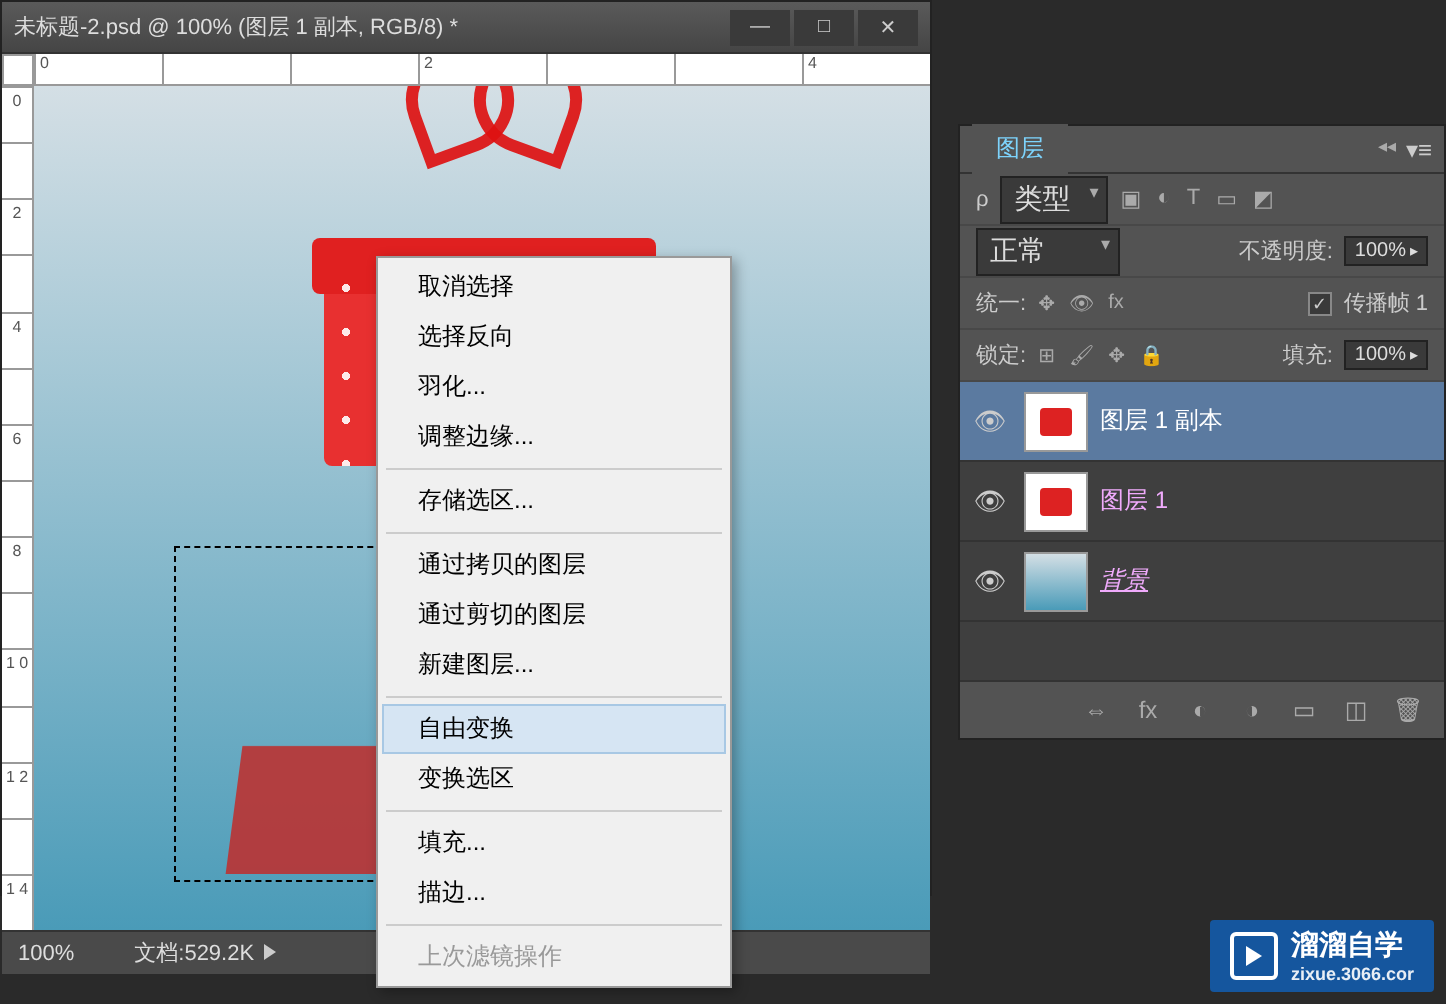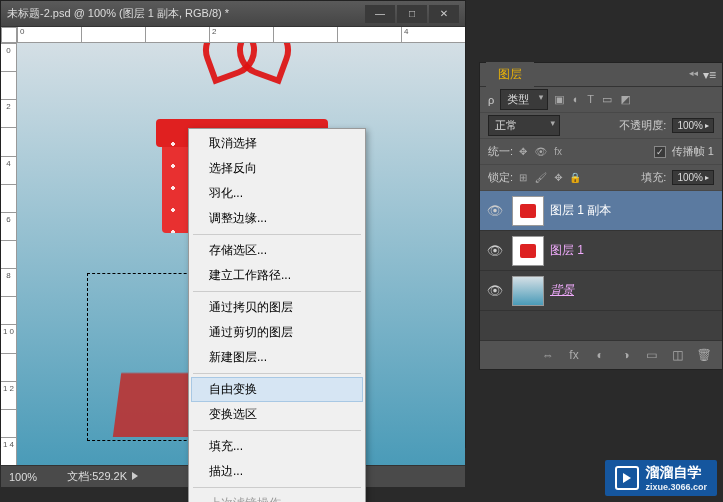--- a/index.html
+++ b/index.html
@@ -38,26 +38,26 @@
     
     .context-menu { position: absolute; left: 188px; top: 128px; width: 178px; background: #f0f0f0; border: 1px solid #999; box-shadow: 2px 2px 6px rgba(0,0,0,.3); z-index: 100; font-size: 12px; color: #000; padding: 2px; }
     .context-menu .item { padding: 4px 18px; }
     .context-menu .item.hl { background: #d6e5f3; border: 1px solid #a8c8e4; padding: 3px 17px; }
     .context-menu .item.disabled { color: #999; }
     .context-menu .sep { height: 1px; background: #ccc; margin: 3px 2px; }
     
     
     .layers-panel { position: absolute; right: 0; top: 62px; width: 244px; background: #535353; border: 1px solid #222; }
     .panel-header { height: 24px; display: flex; align-items: center; padding: 0 6px; border-bottom: 1px solid #333; }
-    .panel-tab { background: #535353; padding: 4px 12px; font-size: 12px; color: #eab308; }
+    .panel-tab { background: #535353; padding: 4px 12px; font-size: 12px; color: #7dd3fc; }
     .panel-menu { margin-left: auto; color: #ccc; font-size: 12px; }
     .collapse-arrows { position: absolute; right: 24px; top: 5px; font-size: 9px; color: #aaa;}
     
     .panel-row { height: 26px; display: flex; align-items: center; padding: 0 8px; gap: 6px; border-bottom: 1px solid #484848; font-size: 11px; }
-    .select-box { background: #3a3a3a; border: 1px solid #222; padding: 2px 18px 2px 6px; color: #ddd; position: relative; font-size:11px; }
+    .select-box { background: #3a3a3a; border: 1px solid #222; padding: 2px 18px 2px 6px; color: #ddd; position: relative; font-size:14px; }
     .select-box::after { content:'▾'; position: absolute; right: 4px; top: 2px; color: #aaa; font-size:9px; }
     .filter-icons { display: flex; gap: 8px; font-size: 11px; color: #aaa; }
     .pct { background:#3a3a3a; border:1px solid #222; padding:1px 4px; color:#ddd; font-size:10px; display:flex; align-items:center; gap:2px;}
     .pct::after{content:'▸'; font-size:8px;}
     .lock-icons { display:flex; gap:7px; color:#aaa; font-size:10px;}
     
     .layers-list { background: #3f3f3f; }
     .layer-item { height: 40px; display: flex; align-items: center; border-bottom: 1px solid #333; padding: 0 4px; gap: 6px; }
     .layer-item.selected { background: #5b7aa0; color: #fff; }
     .eye { width: 22px; text-align: center; font-size: 13px; color: #ccc; }
@@ -139,21 +139,20 @@
   </div>
 </div>
 
 <div class="context-menu" id="ctx">
     <div class="item">取消选择</div>
     <div class="item">选择反向</div>
     <div class="item">羽化...</div>
     <div class="item">调整边缘...</div>
     <div class="sep"></div>
     <div class="item">存储选区...</div>
-    <div class="item">建立工作路径...</div>
     <div class="sep"></div>
     <div class="item">通过拷贝的图层</div>
     <div class="item">通过剪切的图层</div>
     <div class="item">新建图层...</div>
     <div class="sep"></div>
     <div class="item hl">自由变换</div>
     <div class="item">变换选区</div>
     <div class="sep"></div>
     <div class="item">填充...</div>
     <div class="item">描边...</div>

